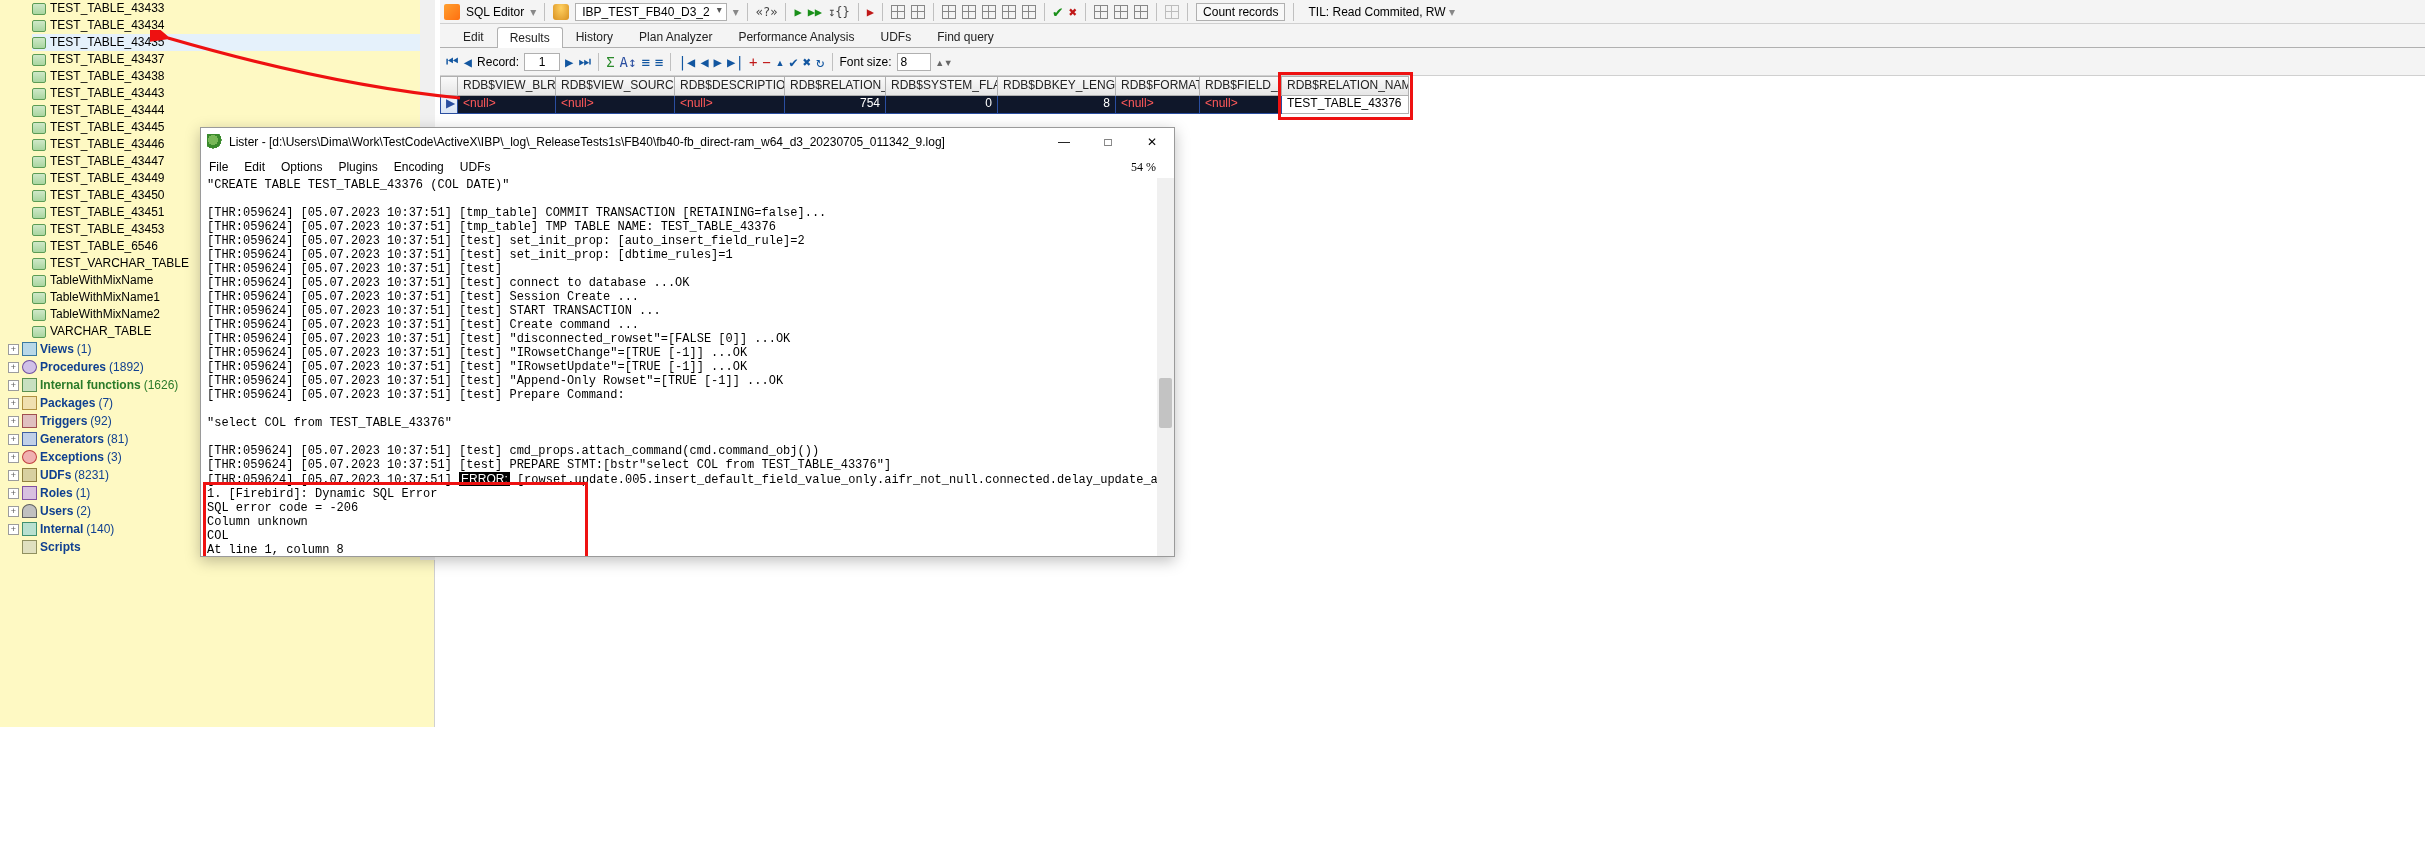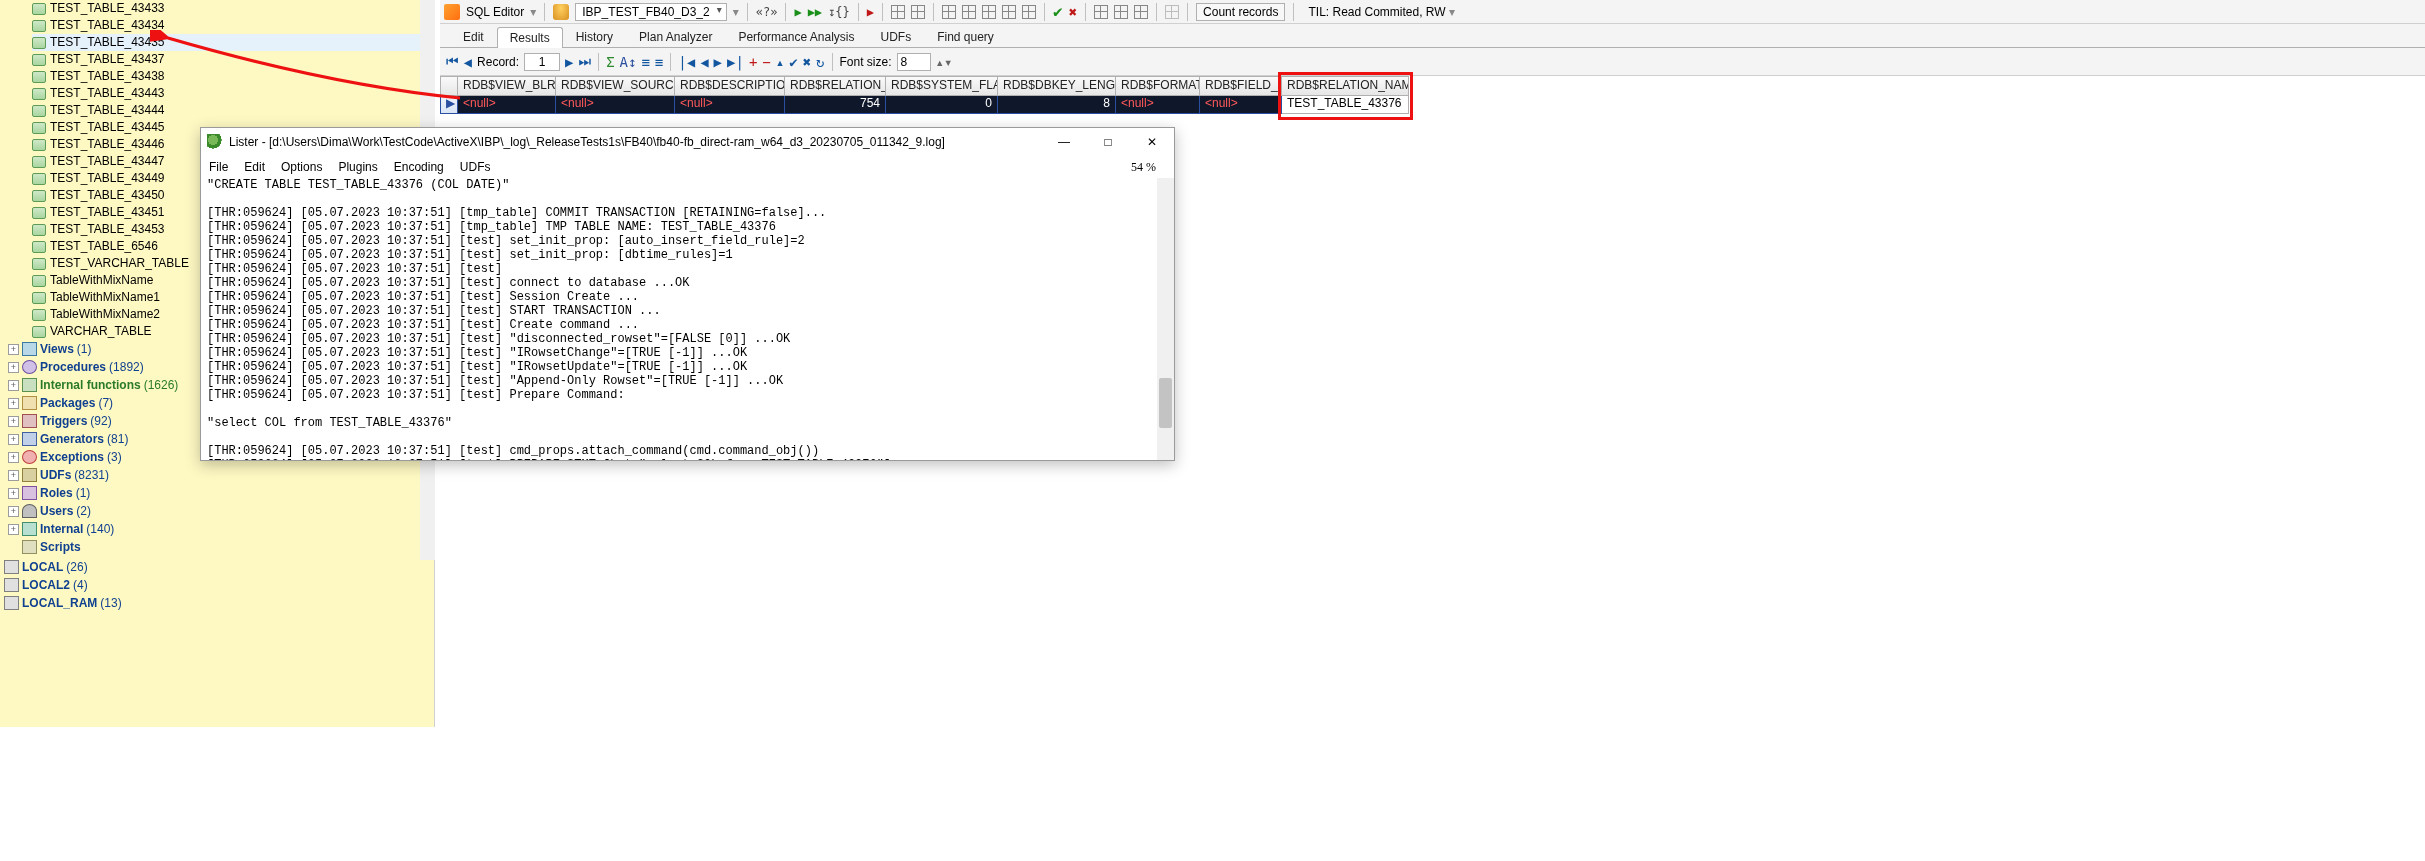--- a/index.html
+++ b/index.html
@@ -75,21 +75,21 @@
 #grid-row { display:flex; height:18px; }
 .gc { border:1px solid #2a4ea0; border-top:none; border-left:none; background:#0f172a; color:#fff; padding:0 5px; font-size:12px; overflow:hidden; white-space:nowrap; }
 .gc.first{border-left:1px solid #2a4ea0;}
 .gc .null{ color:#ff5a5a; }
 .gc.rowhead{ background:linear-gradient(#f0f4fb,#d9e4f5); color:#2a4ea0; width:18px; text-align:center;}
 .col-w0{width:18px}.col-w1{width:98px}.col-w2{width:119px}.col-w3{width:110px}.col-w4{width:101px}
 .col-w5{width:112px}.col-w6{width:118px}.col-w7{width:84px}.col-w8{width:82px}.col-w9{width:127px}
 #rel-name-box { position:absolute; border:3px solid #e11; }
 
 
-#lister { position:absolute; left:200px; top:127px; width:975px; height:334px; background:#fff; border:1px solid #9a9a9a; box-shadow:0 4px 14px rgba(0,0,0,.25); z-index:40; }
+#lister { position:absolute; left:200px; top:127px; width:975px; height:430px; background:#fff; border:1px solid #9a9a9a; box-shadow:0 4px 14px rgba(0,0,0,.25); z-index:40; }
 #lister-titlebar { height:28px; background:#fff; display:flex; align-items:center; padding:0 0 0 6px; }
 #lister-title-icon{width:16px;height:16px;margin-right:6px; background:radial-gradient(circle at 6px 6px,#78b858 35%,#3a8a2c 36% 60%,transparent 61%);}
 #lister-title { flex:1; white-space:nowrap; overflow:hidden; }
 .win-btns{display:flex;}
 .win-btn{width:44px;height:28px;display:flex;align-items:center;justify-content:center;}
 #lister-menu{height:22px; display:flex; align-items:center; gap:16px; padding:0 8px;}
 #lister-menu .m{cursor:default;}
 #lister-pct{margin-left:auto; padding-right:10px;font-family:Liberation Serif, serif;}
 #lister-body{position:absolute; left:0; right:0; top:50px; bottom:0; overflow:hidden;}
 #log-pre{font-family:Consolas,"Courier New",monospace; font-size:12px; line-height:14px; white-space:pre; padding:0 6px;}
@@ -252,37 +252,20 @@
         <span class="expander">+</span>
         <span class="cat-icon idx"></span>
         <span class="cat-label" style="color:#104090">Internal</span> 
         <span class="cat-count" style="color:#104090">(140)</span>
       </div>
       <div class="cat-row">
         <span style="width:11px;display:inline-block"></span>
         <span class="cat-icon scripts"></span>
         <span class="cat-label" style="color:#104090">Scripts</span> 
         <span class="cat-count" style="color:#104090"></span>
-      </div>
-    </div>
-  <div id="bottom-cats">
-      <div class="cat-row">
-        <span class="cat-icon local"></span>
-        <span class="cat-label" style="color:#104090">LOCAL</span> 
-        <span class="cat-count" style="color:#104090">(26)</span>
-      </div>
-      <div class="cat-row">
-        <span class="cat-icon local"></span>
-        <span class="cat-label" style="color:#104090">LOCAL2</span> 
-        <span class="cat-count" style="color:#104090">(4)</span>
-      </div>
-      <div class="cat-row">
-        <span class="cat-icon local"></span>
-        <span class="cat-label" style="color:#104090">LOCAL_RAM</span> 
-        <span class="cat-count" style="color:#104090">(13)</span>
       </div>
     </div>
 </div>
 <div id="vscroll-left">
     <div class="thumb"></div>
   </div>
 
 <svg id="red-arrow" width="320" height="80">
   <defs>
       <marker id="ah" markerWidth="12" markerHeight="12" refX="2" refY="6" orient="auto">

